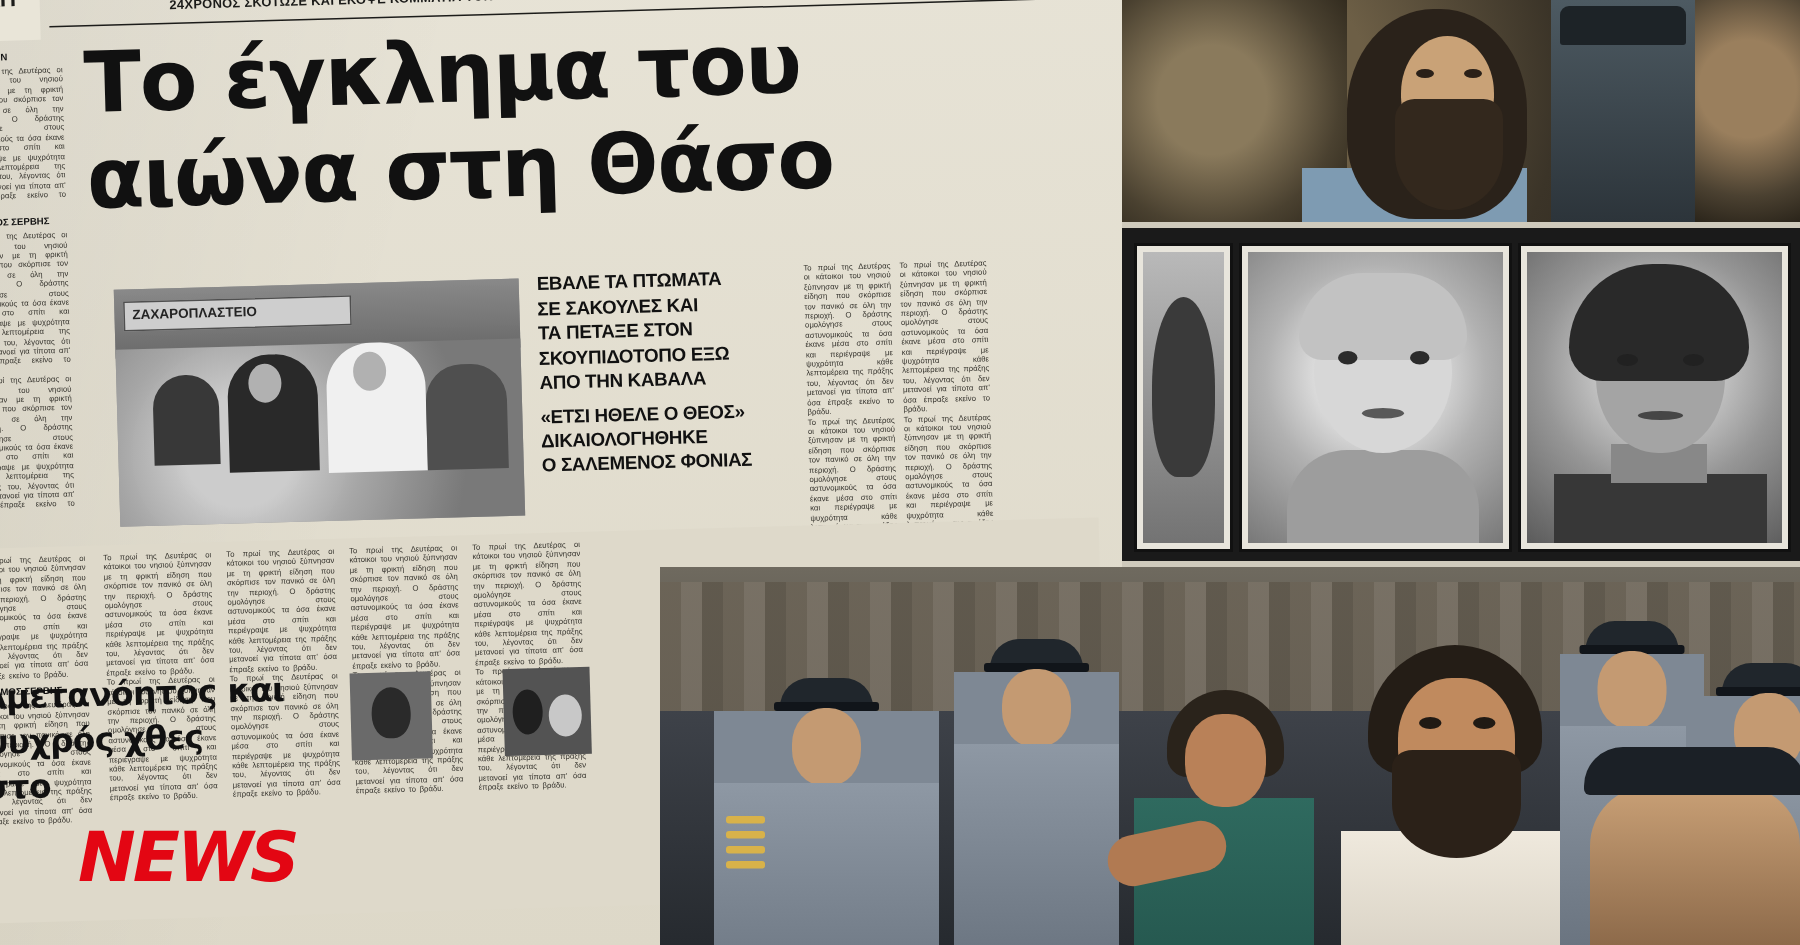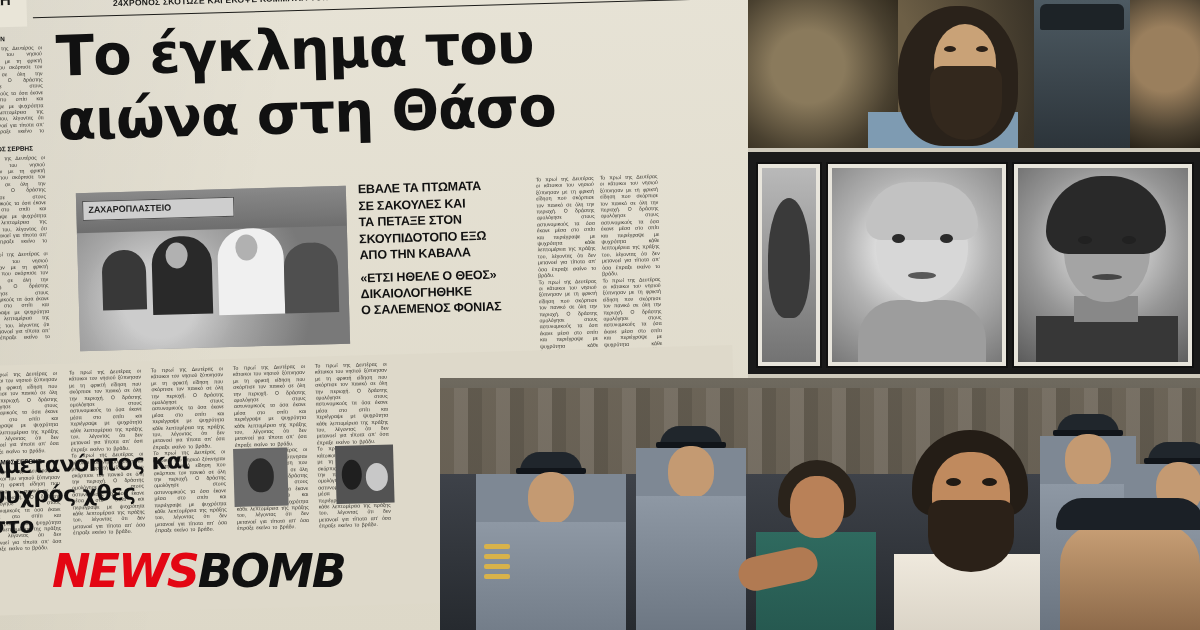--- a/index.html
+++ b/index.html
@@ -366,16 +366,15 @@
       <div class="face"></div>
       <div class="torso"></div>
     </div>
     <div class="cop5">
       <div class="hat"></div>
     </div>
   </div>
 
   <div id="logo">
     <span class="news">NEWS</span>
-    <span class="bomb">BOMB</span>
   </div>
 
 </div>
 
 </body></html>

